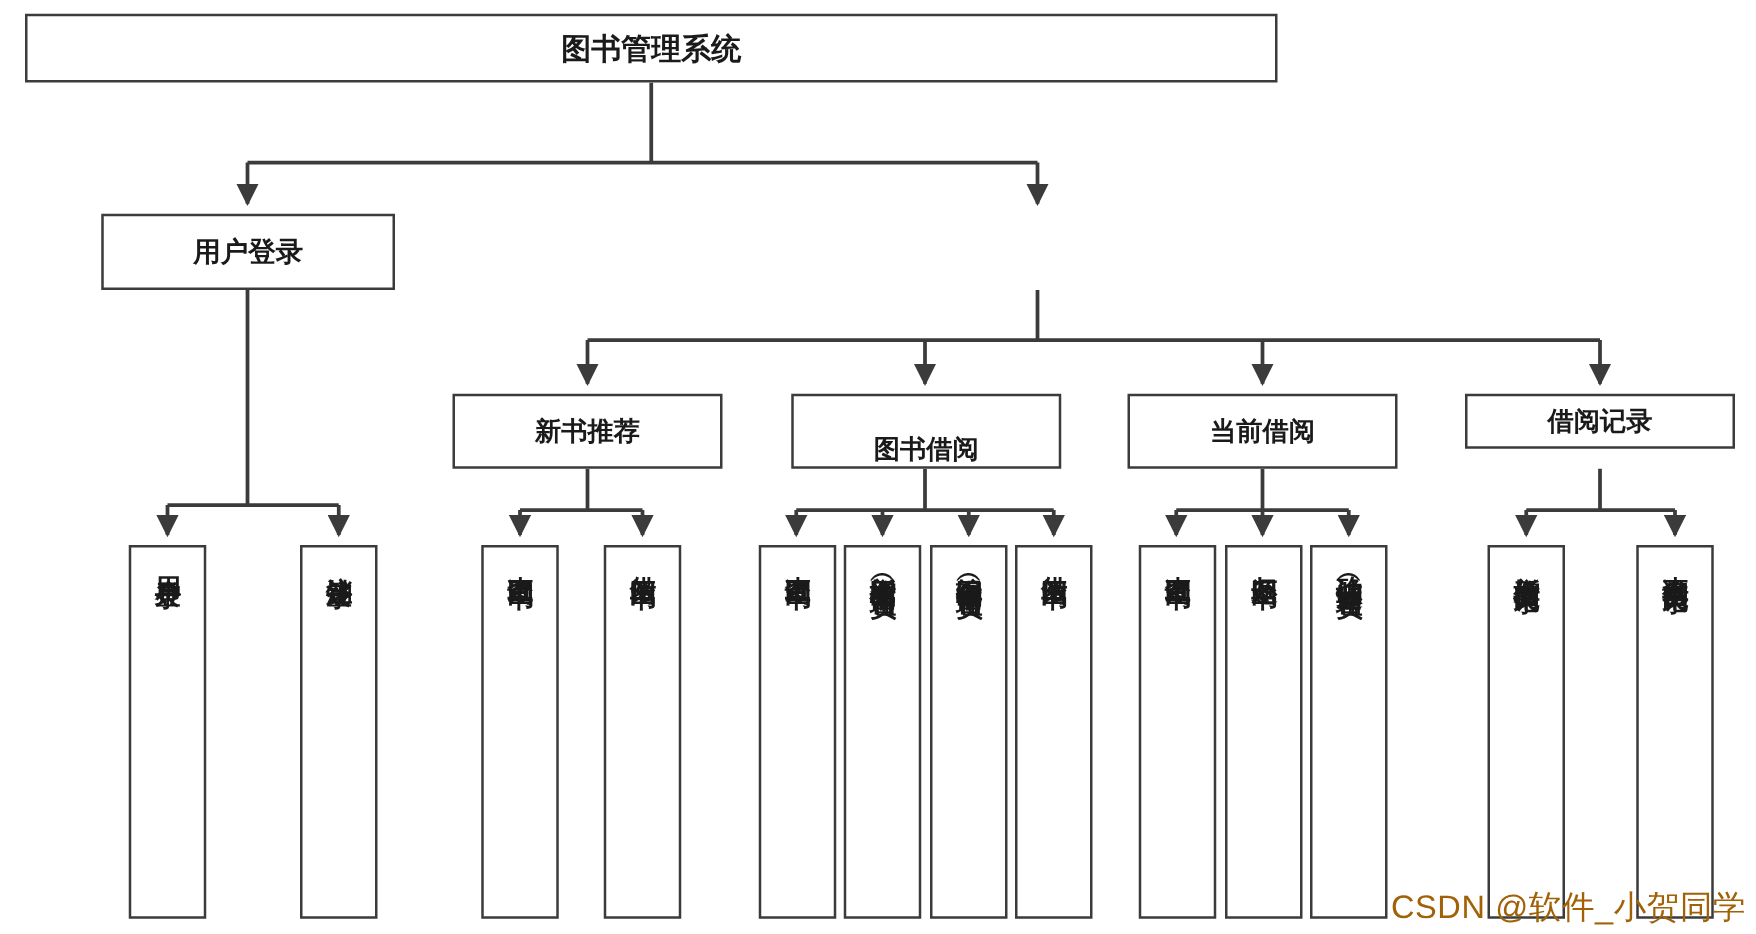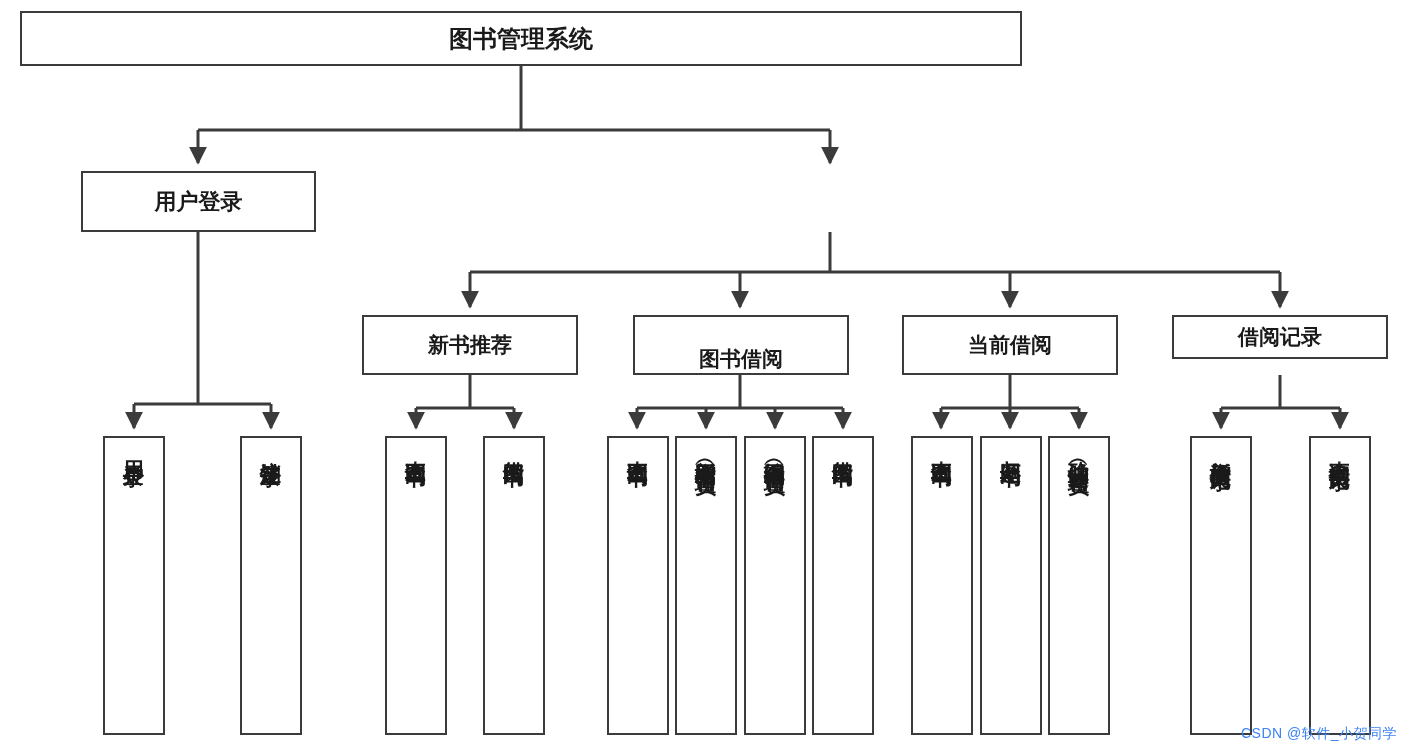--- a/index.html
+++ b/index.html
@@ -59,22 +59,22 @@
     white-space: nowrap;
   }
   .leaf-c4 { padding-top: 78px; }
   .leaf-c6 { padding-top: 40px; }
   .leaf-c7 { padding-top: 18px; }
   .leaf-c5 { padding-top: 58px; }
   .watermark {
     position: absolute;
     right: 8px;
     bottom: 4px;
-    font-size: 14px;
-    color: #3b82f6;
+    font-size: 26px;
+    color: #a16207;
     letter-spacing: 0.5px;
     white-space: nowrap;
   }
 </style>
 </head>
 <body>
 
 <div id="canvas">
 
   <svg class="edges" viewBox="0 0 1405 747" xmlns="http://www.w3.org/2000/svg">

